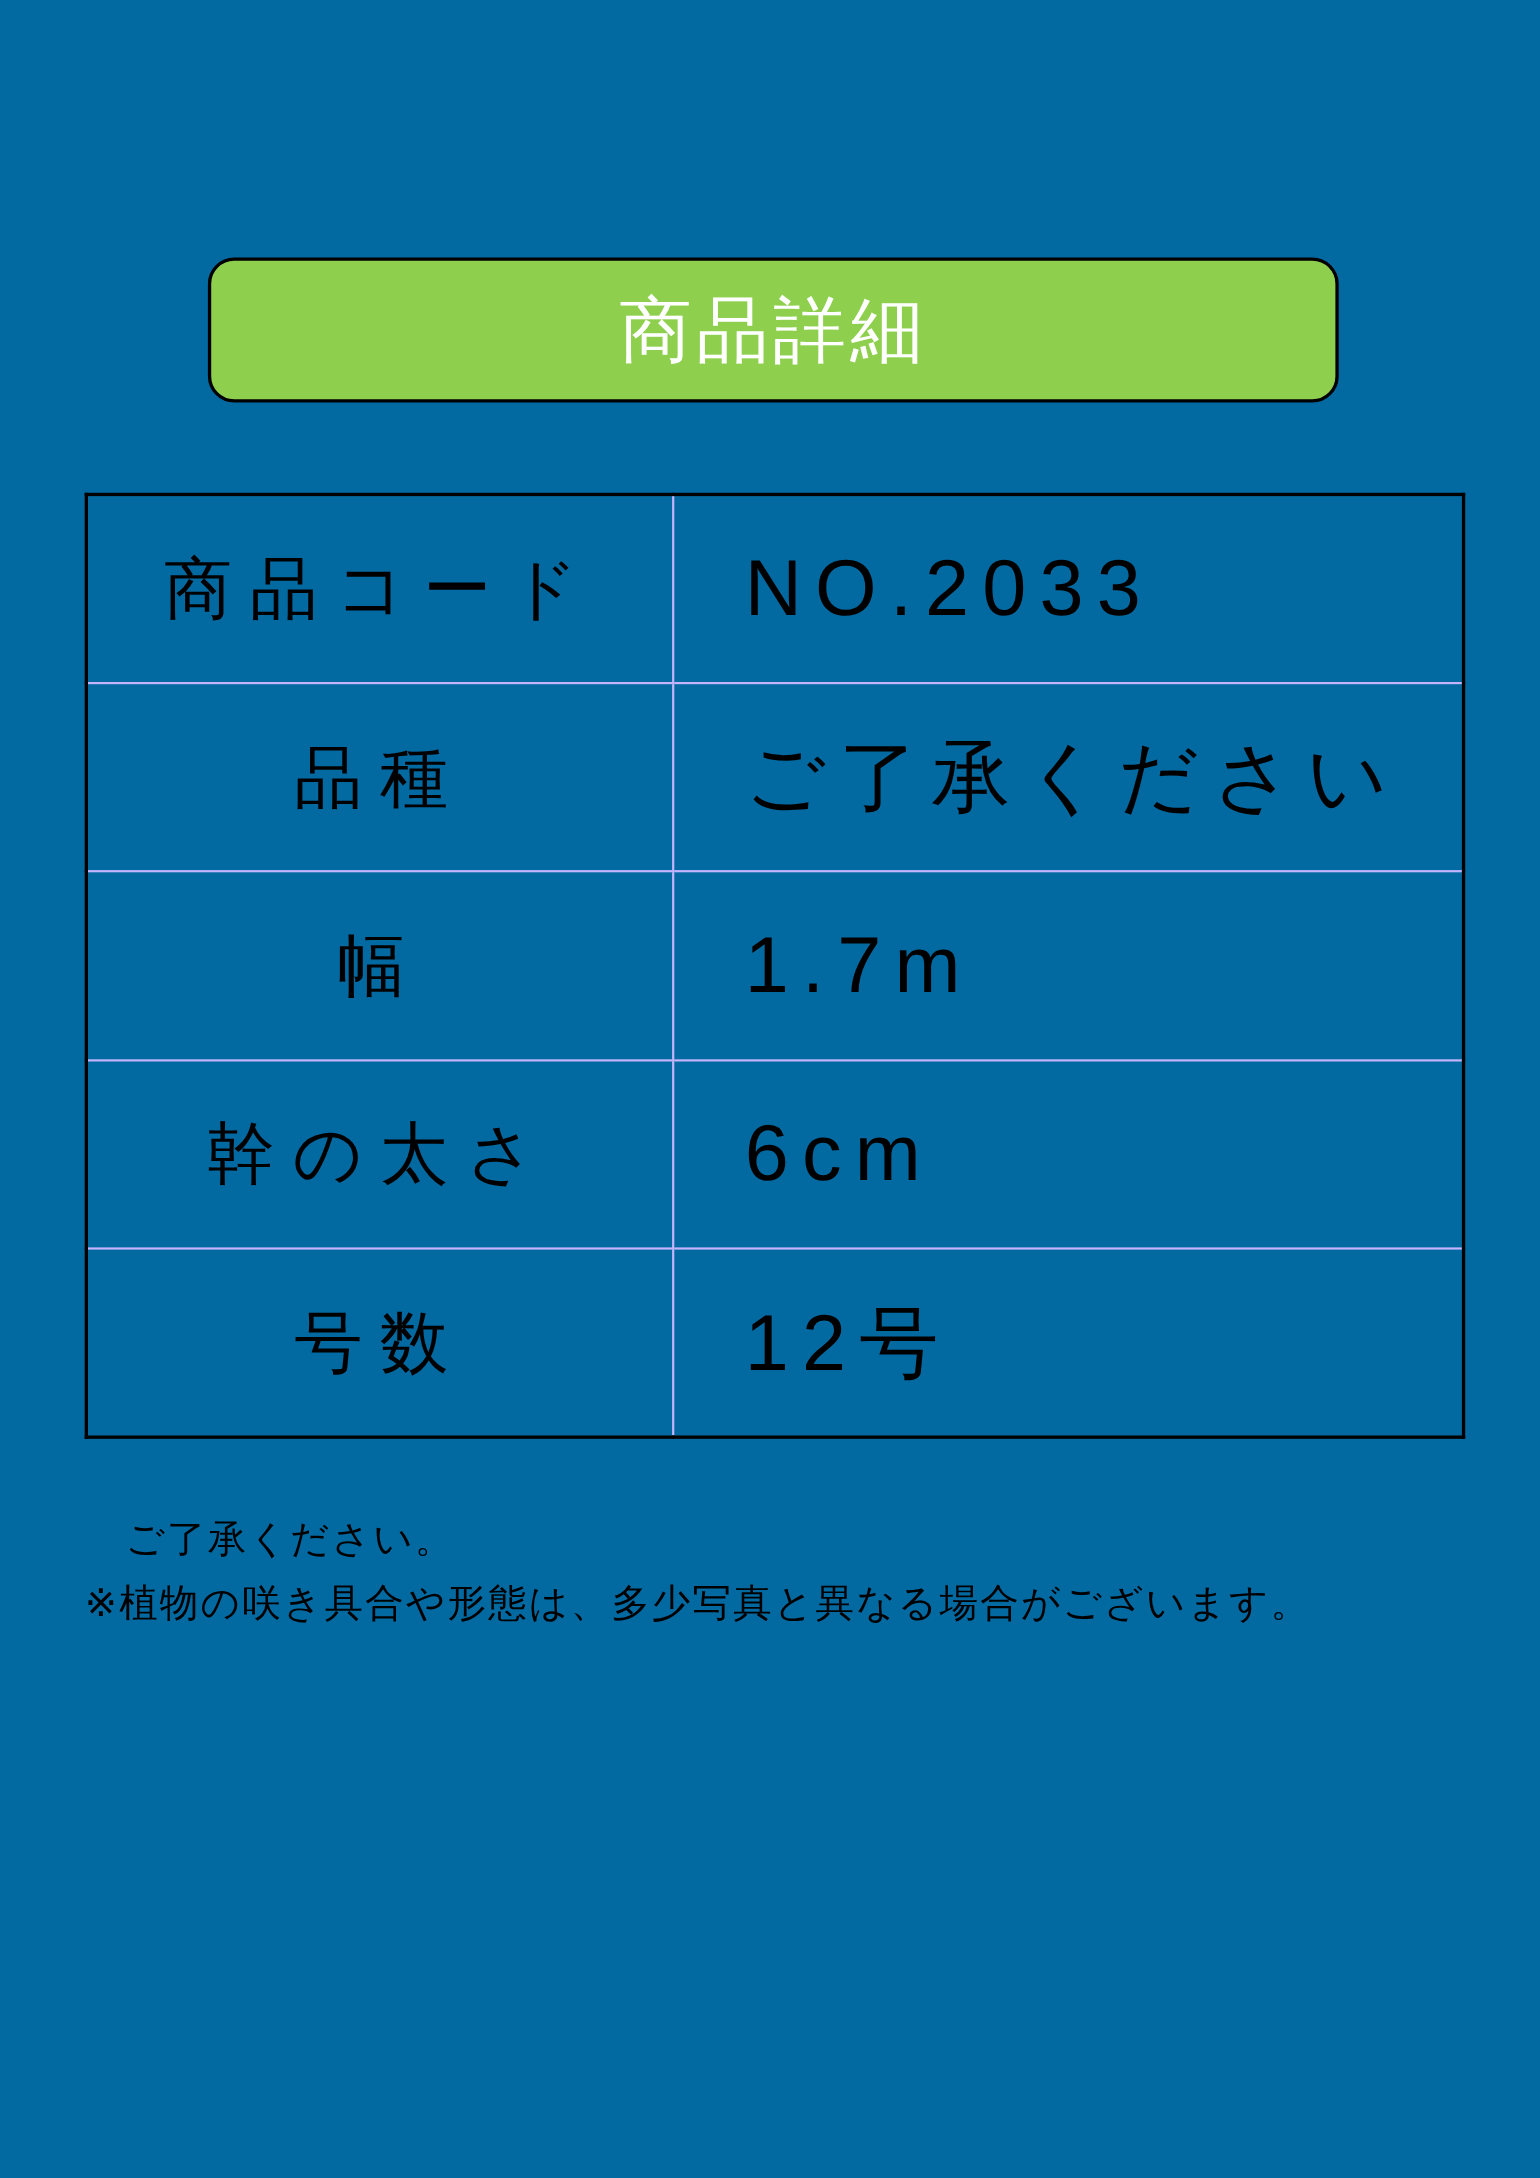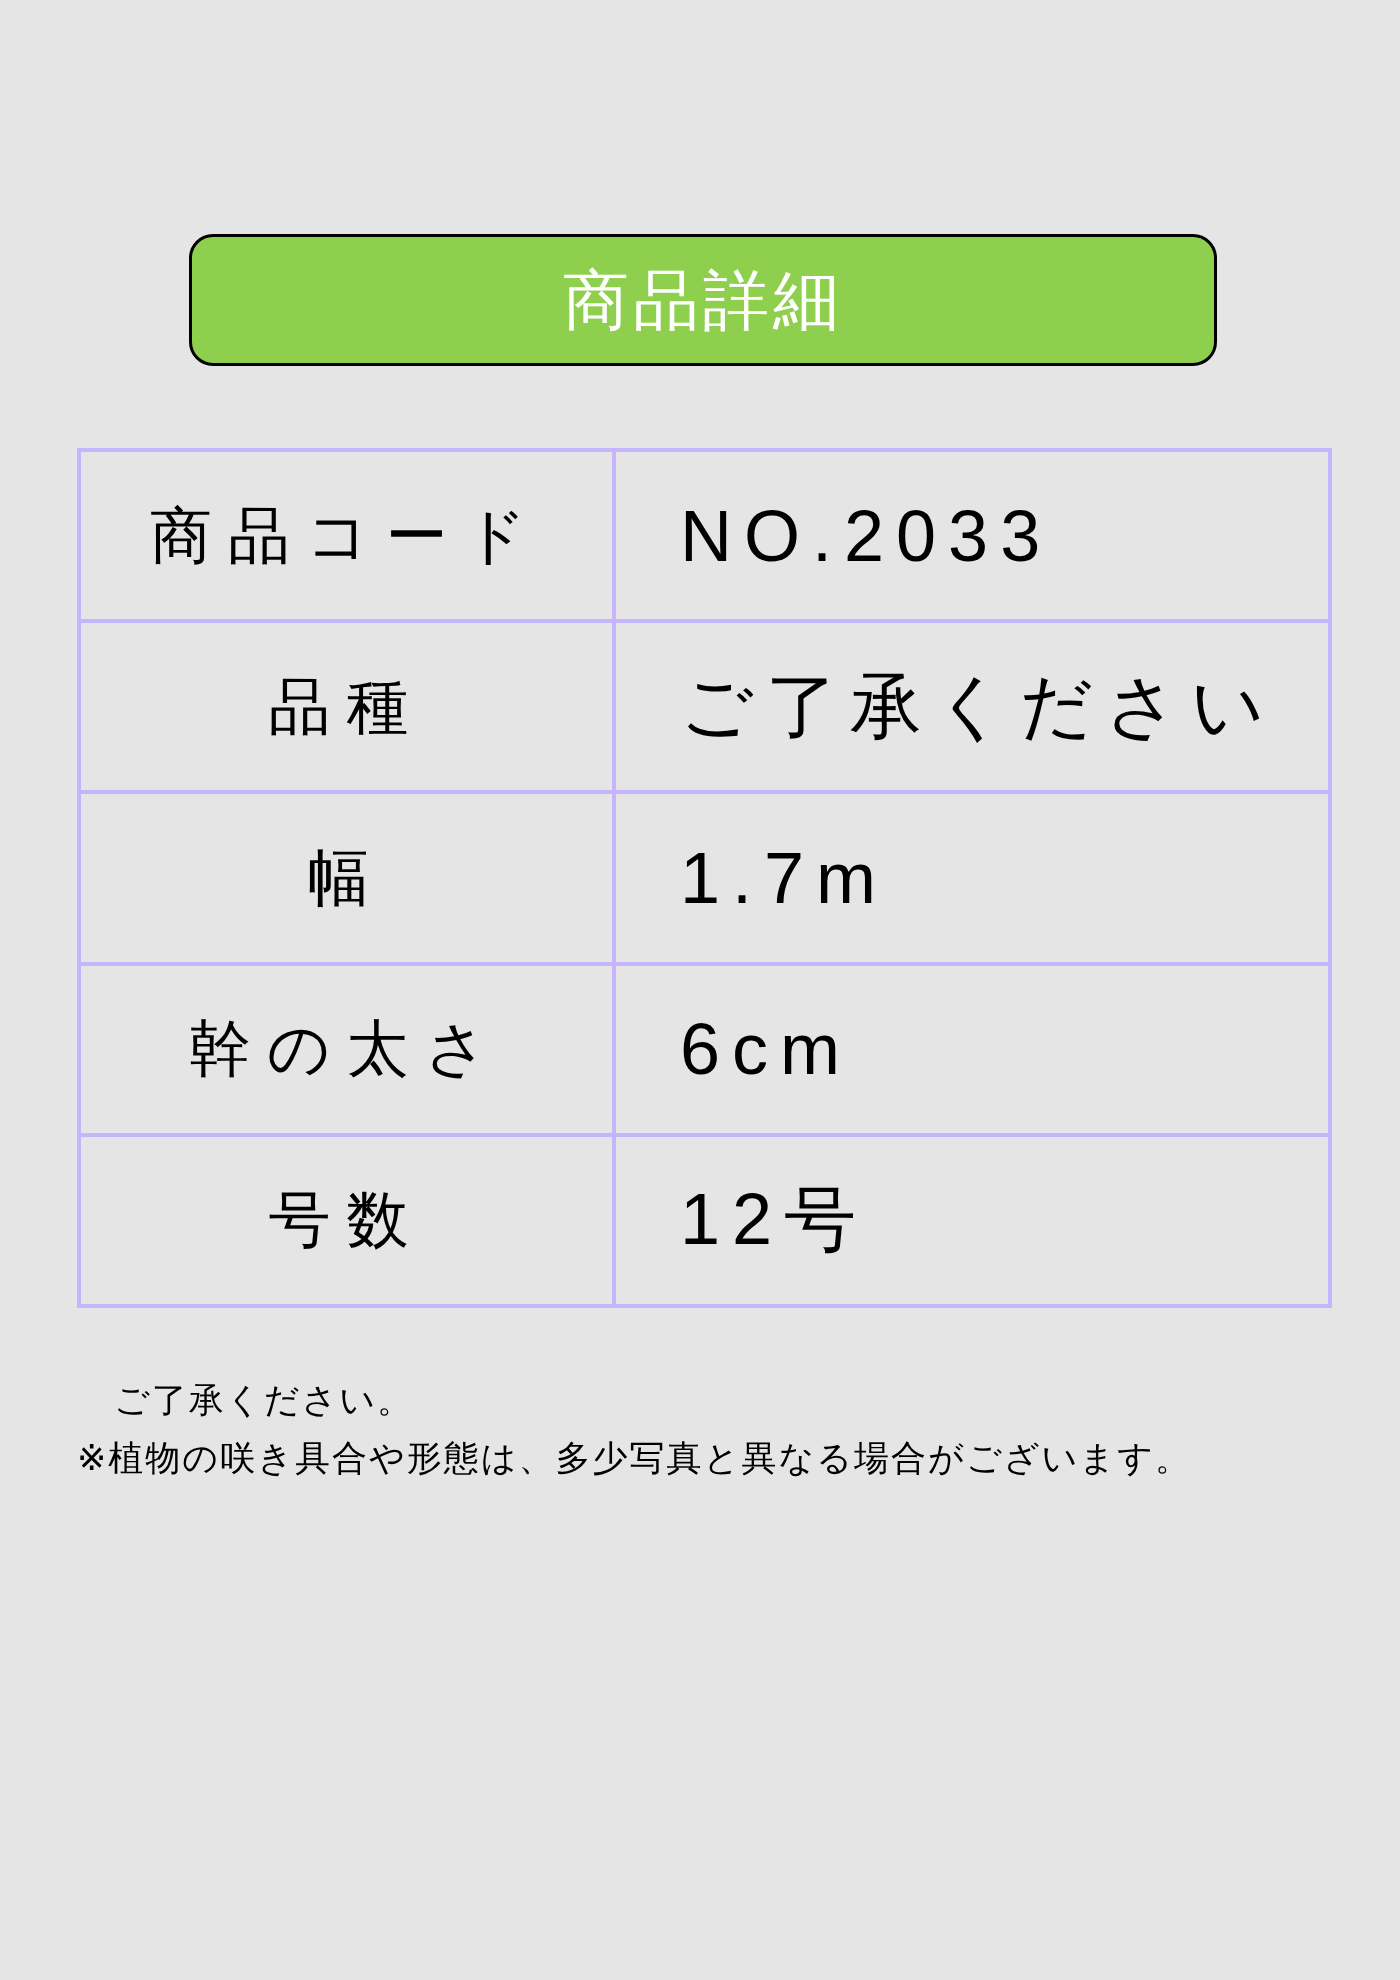--- a/index.html
+++ b/index.html
@@ -4,21 +4,21 @@
 <style>
   html, body {
     margin: 0;
     padding: 0;
     background: #ffffff;
   }
   .page {
     position: relative;
     width: 1400px;
     height: 1980px;
-    background: #e5e5e5;
+    background: #0369a1;
     overflow: hidden;
     font-family: "Liberation Sans", "DejaVu Sans", sans-serif;
     color: #000000;
   }
 
   
   .banner {
     position: absolute;
     left: 189px;
     top: 234px;
@@ -49,21 +49,21 @@
     height: 860px;
     border-collapse: collapse;
     table-layout: fixed;
     border: 3px solid #000000;
   }
   .spec-table tr {
     height: 143px;
   }
   .spec-table th,
   .spec-table td {
-    border: 4px solid #c4b5fd;
+    border: 2px solid #c4b5fd;
     vertical-align: middle;
     font-weight: 500;
     padding: 0;
   }
   .spec-table th {
     width: 531px;
     text-align: center;
     font-size: 62px;
     letter-spacing: 16px;
   }

